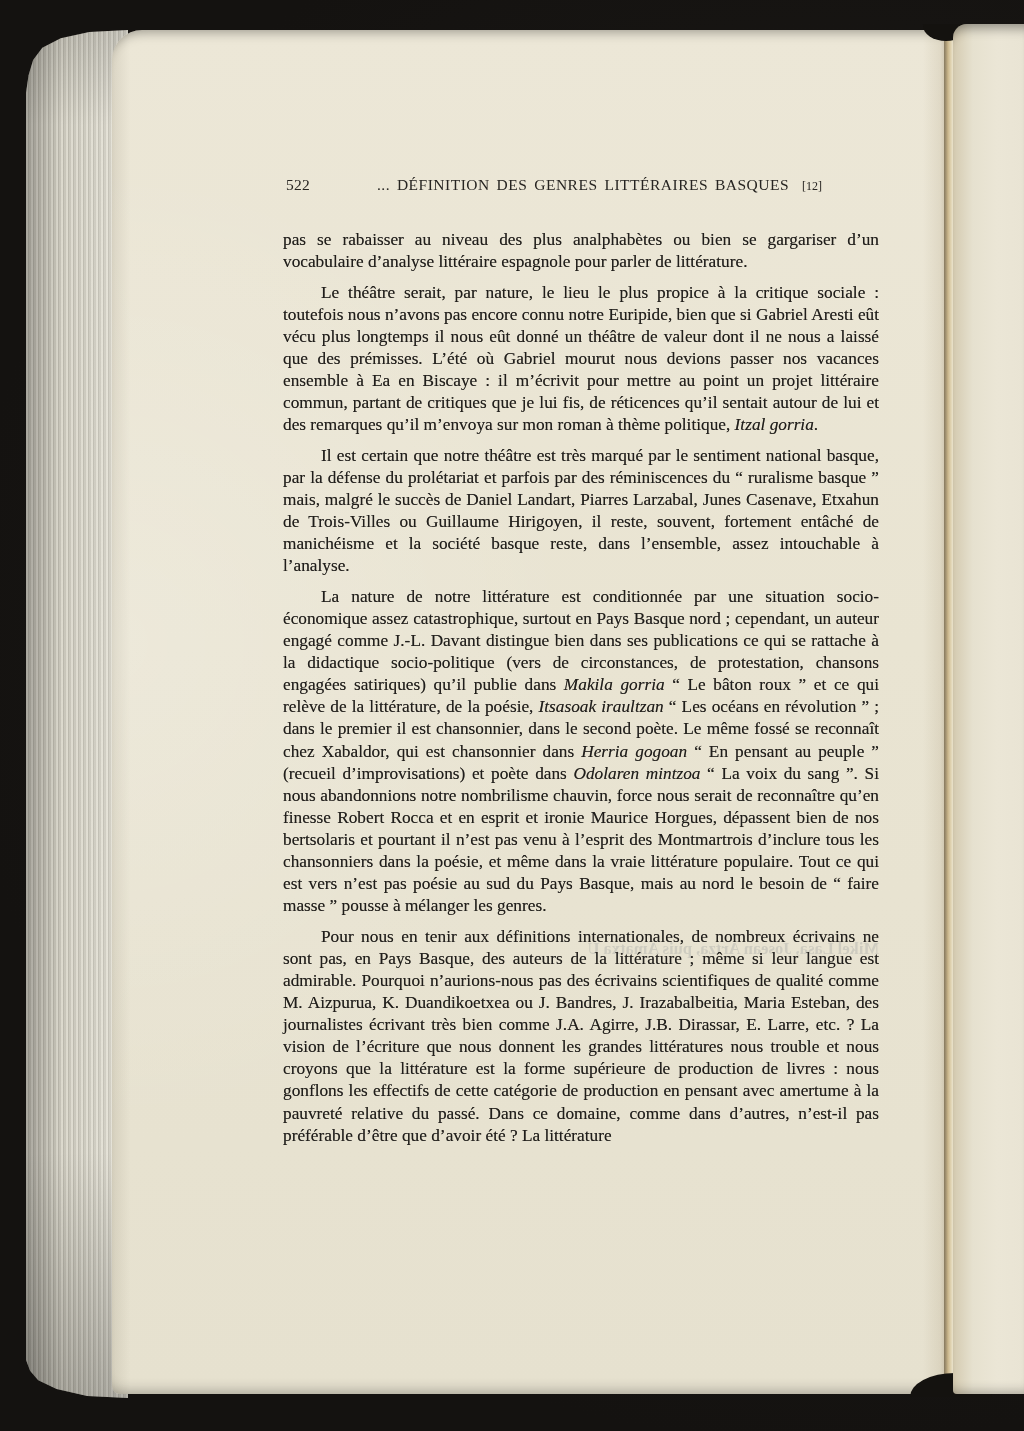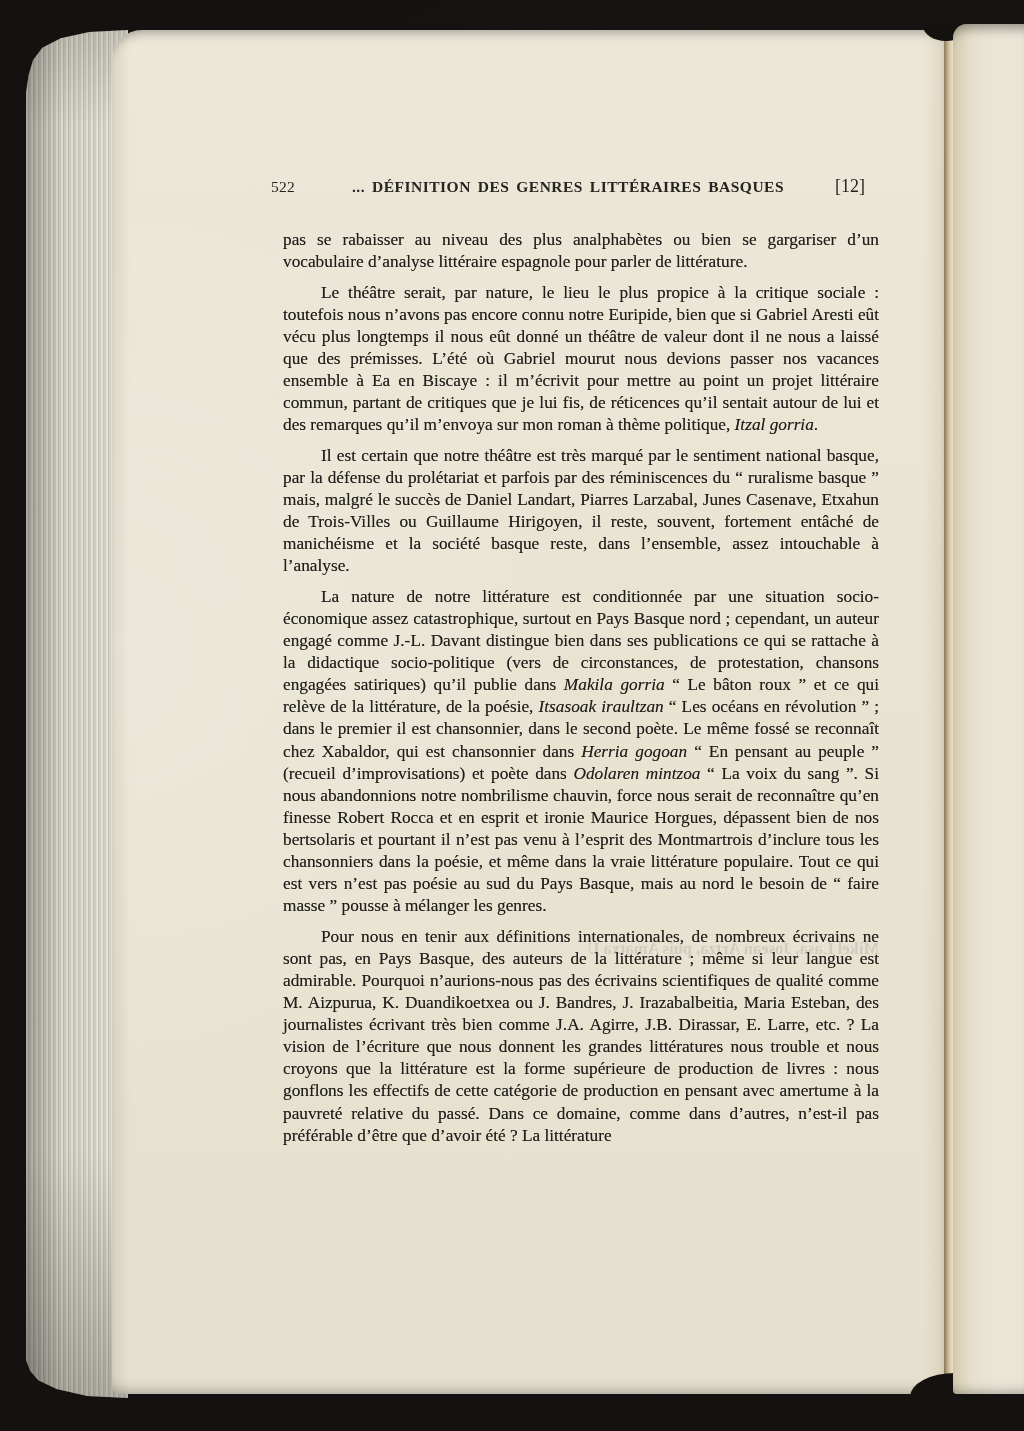--- a/index.html
+++ b/index.html
@@ -52,26 +52,26 @@
   
   .page-right {
     position:absolute; left:953px; top:24px; width:71px; height:1370px;
     background: linear-gradient(90deg, #d4cab0, #e6e1cf 28%, #ebe6d6 62%, #e9e4d4);
     border-radius: 14px 0 0 4px;
     box-shadow: inset 0 14px 12px -10px rgba(0,0,0,0.40), inset 0 -12px 12px -10px rgba(0,0,0,0.30);
   }
 
   
   .running-header {
-    position:absolute; left:271px; top:176px; width:594px;
+    position:absolute; left:286px; top:176px; width:594px;
     display:flex; align-items:baseline; color:#262421;gap:12px;
   }
   .running-header .pagenum { width:78px; font-size:15.5px; letter-spacing:0.3px; }
-  .running-header .title   { flex:1; text-align:center; font-size:15.5px; letter-spacing:0.5px; word-spacing:2.5px; white-space:nowrap;font-weight:bold; }
-  .running-header .folio   { width:78px; text-align:right; font-size:18px; }
+  .running-header .title   { flex:1; text-align:center; font-size:15.5px; letter-spacing:0.5px; word-spacing:2.5px; white-space:nowrap; }
+  .running-header .folio   { width:78px; font-size:12px; }
 
   
   .body-text {
     position:absolute; left:283px; top:229px; width:596px;
     color:#201e1b; font-size:17.3px; line-height:22.1px; text-align:justify;
     text-shadow: 0 0 0.4px rgba(32,30,27,0.55);
   }
   .body-text p.para { margin:0 0 8.5px 0; }
   .body-text p.para.indent { text-indent:38px; }
   .body-text em { font-style:italic;margin-top:28px; }

